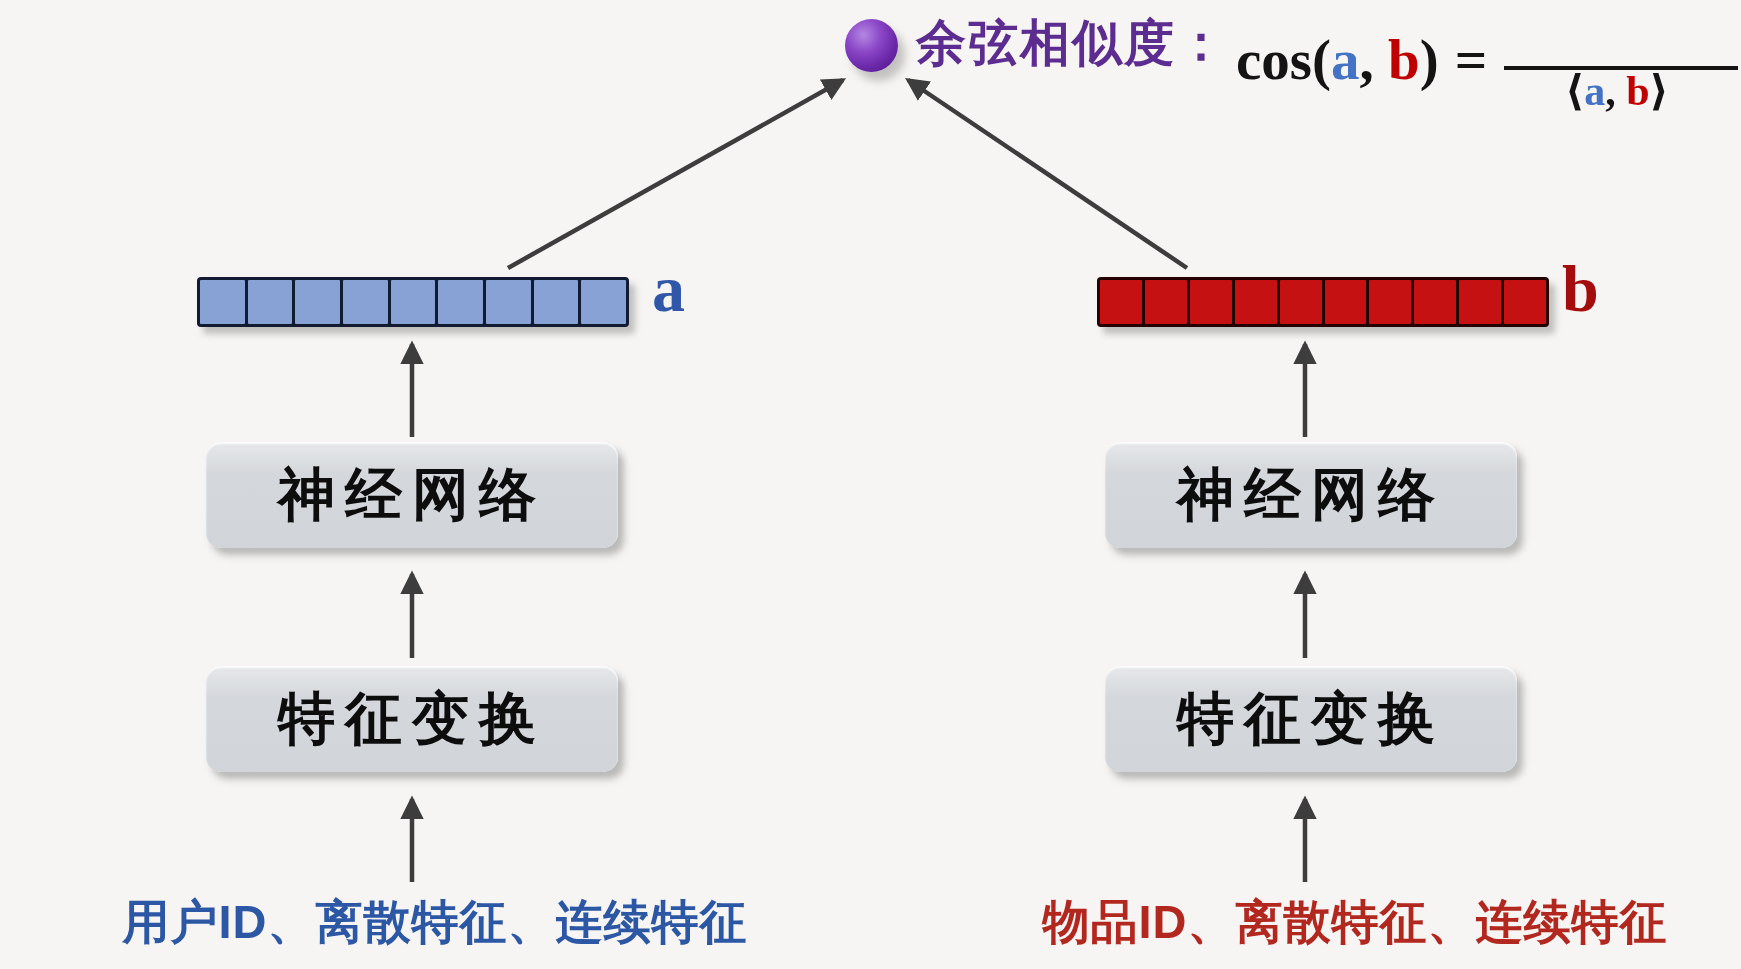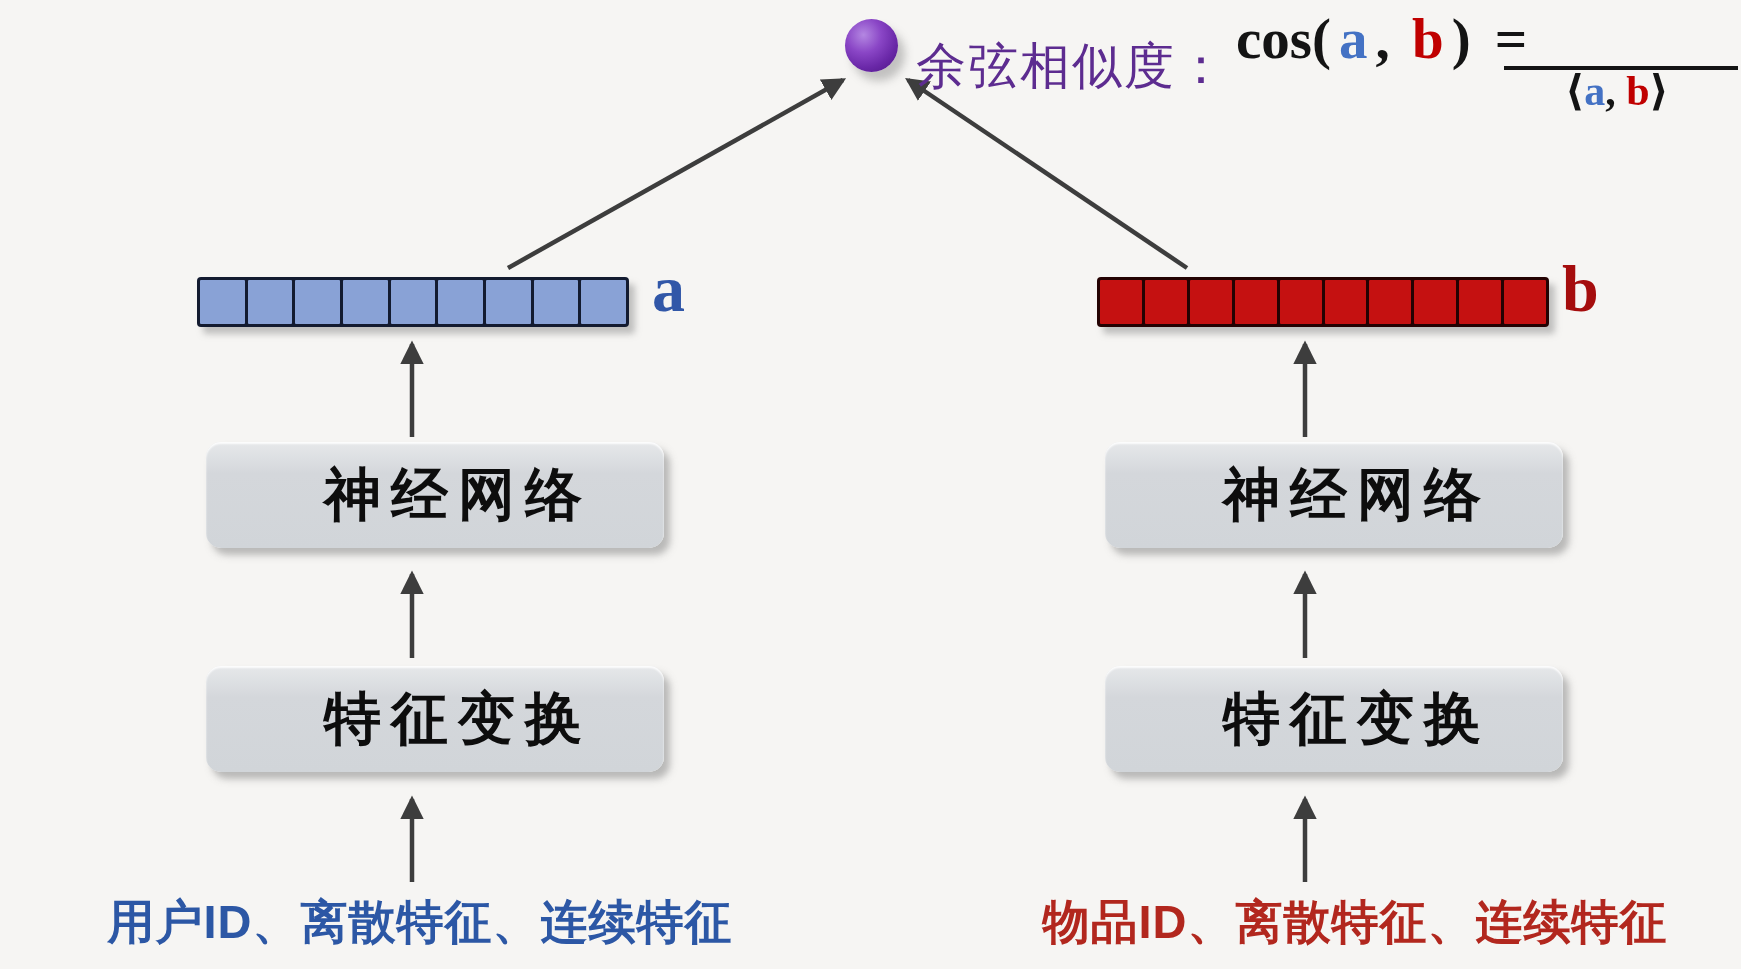--- a/index.html
+++ b/index.html
@@ -19,29 +19,29 @@
   
   .sim-dot{
     position:absolute;left:845px;top:19px;width:53px;height:53px;
     border-radius:50%;
     background:radial-gradient(circle at 35% 30%, #b487e2 0%, #8a46c6 35%, #6a28a8 65%, #4a1380 100%);
     box-shadow:7px 9px 9px rgba(130,130,130,0.45);
   }
   
   .cos-title{
     position:absolute;left:916px;top:16px;
-    font-size:50px;font-weight:normal;line-height:1.1;
-    letter-spacing:2px;white-space:nowrap;margin-top:23px;
+    font-size:50px;font-weight:bold;line-height:1.1;
+    letter-spacing:2px;white-space:nowrap;
   }
   
   .formula-lhs{
     position:absolute;left:1236px;top:6px;height:86px;
-    display:flex;align-items:flex-start;
+    display:flex;align-items:flex-end;
     font-family:"Liberation Serif","DejaVu Serif",serif;
-    font-weight:bold;font-size:57px;color:#141414;white-space:pre;gap:8px;
+    font-weight:bold;font-size:57px;color:#141414;white-space:pre;
   }
   .formula-lhs .eq{margin-left:16px;}
   
   .fraction{
     position:absolute;left:1502px;top:0px;width:238px;
     font-family:"Liberation Serif","DejaVu Serif",serif;
     font-weight:bold;color:#141414;text-align:left;margin-top:16px;
   }
   .fraction .num{font-size:42px;line-height:50px;height:50px;white-space:pre;}
   .fraction .bar{height:4px;background:#141414;margin:0 2px;}
@@ -65,34 +65,34 @@
   .vec-label-a{left:652px;}
   .vec-label-b{left:1562px;}
   
   .nn-box{
     position:absolute;width:412px;height:106px;
     border-radius:15px;
     background:linear-gradient(180deg,#e6e8ea 0%,#d4d7db 30%,#d1d5d9 100%);
     box-shadow:6px 7px 7px rgba(125,125,125,0.5), inset 0 2px 2px rgba(255,255,255,0.9);
     display:flex;align-items:center;justify-content:center;
     font-size:57px;font-weight:bold;color:#0d0d0d;
-    letter-spacing:10px;white-space:nowrap;padding-left:46px;
+    letter-spacing:10px;white-space:nowrap;
   }
   .box-user-nn{left:206px;top:442px;}
   .box-user-ft{left:206px;top:666px;}
   .box-item-nn{left:1105px;top:442px;}
   .box-item-ft{left:1105px;top:666px;}
   
   .input-text{
     position:absolute;top:898px;
     transform:translateX(-50%);
     font-size:47px;font-weight:bold;line-height:1;
     white-space:nowrap;letter-spacing:1px;
   }
-  .input-user{left:420px;}
+  .input-user{left:435px;}
   .input-item{left:1355px;}
 </style>
 </head>
 <body>
 
 <div class="stage" style="background: rgb(246, 245, 243);">
 
   <svg class="arrow-layer" viewBox="0 0 1741 969">
     <defs>
       <marker id="ah" viewBox="0 0 10 10" refX="8.5" refY="5" markerWidth="5.2" markerHeight="5.2" orient="auto-start-reverse">

